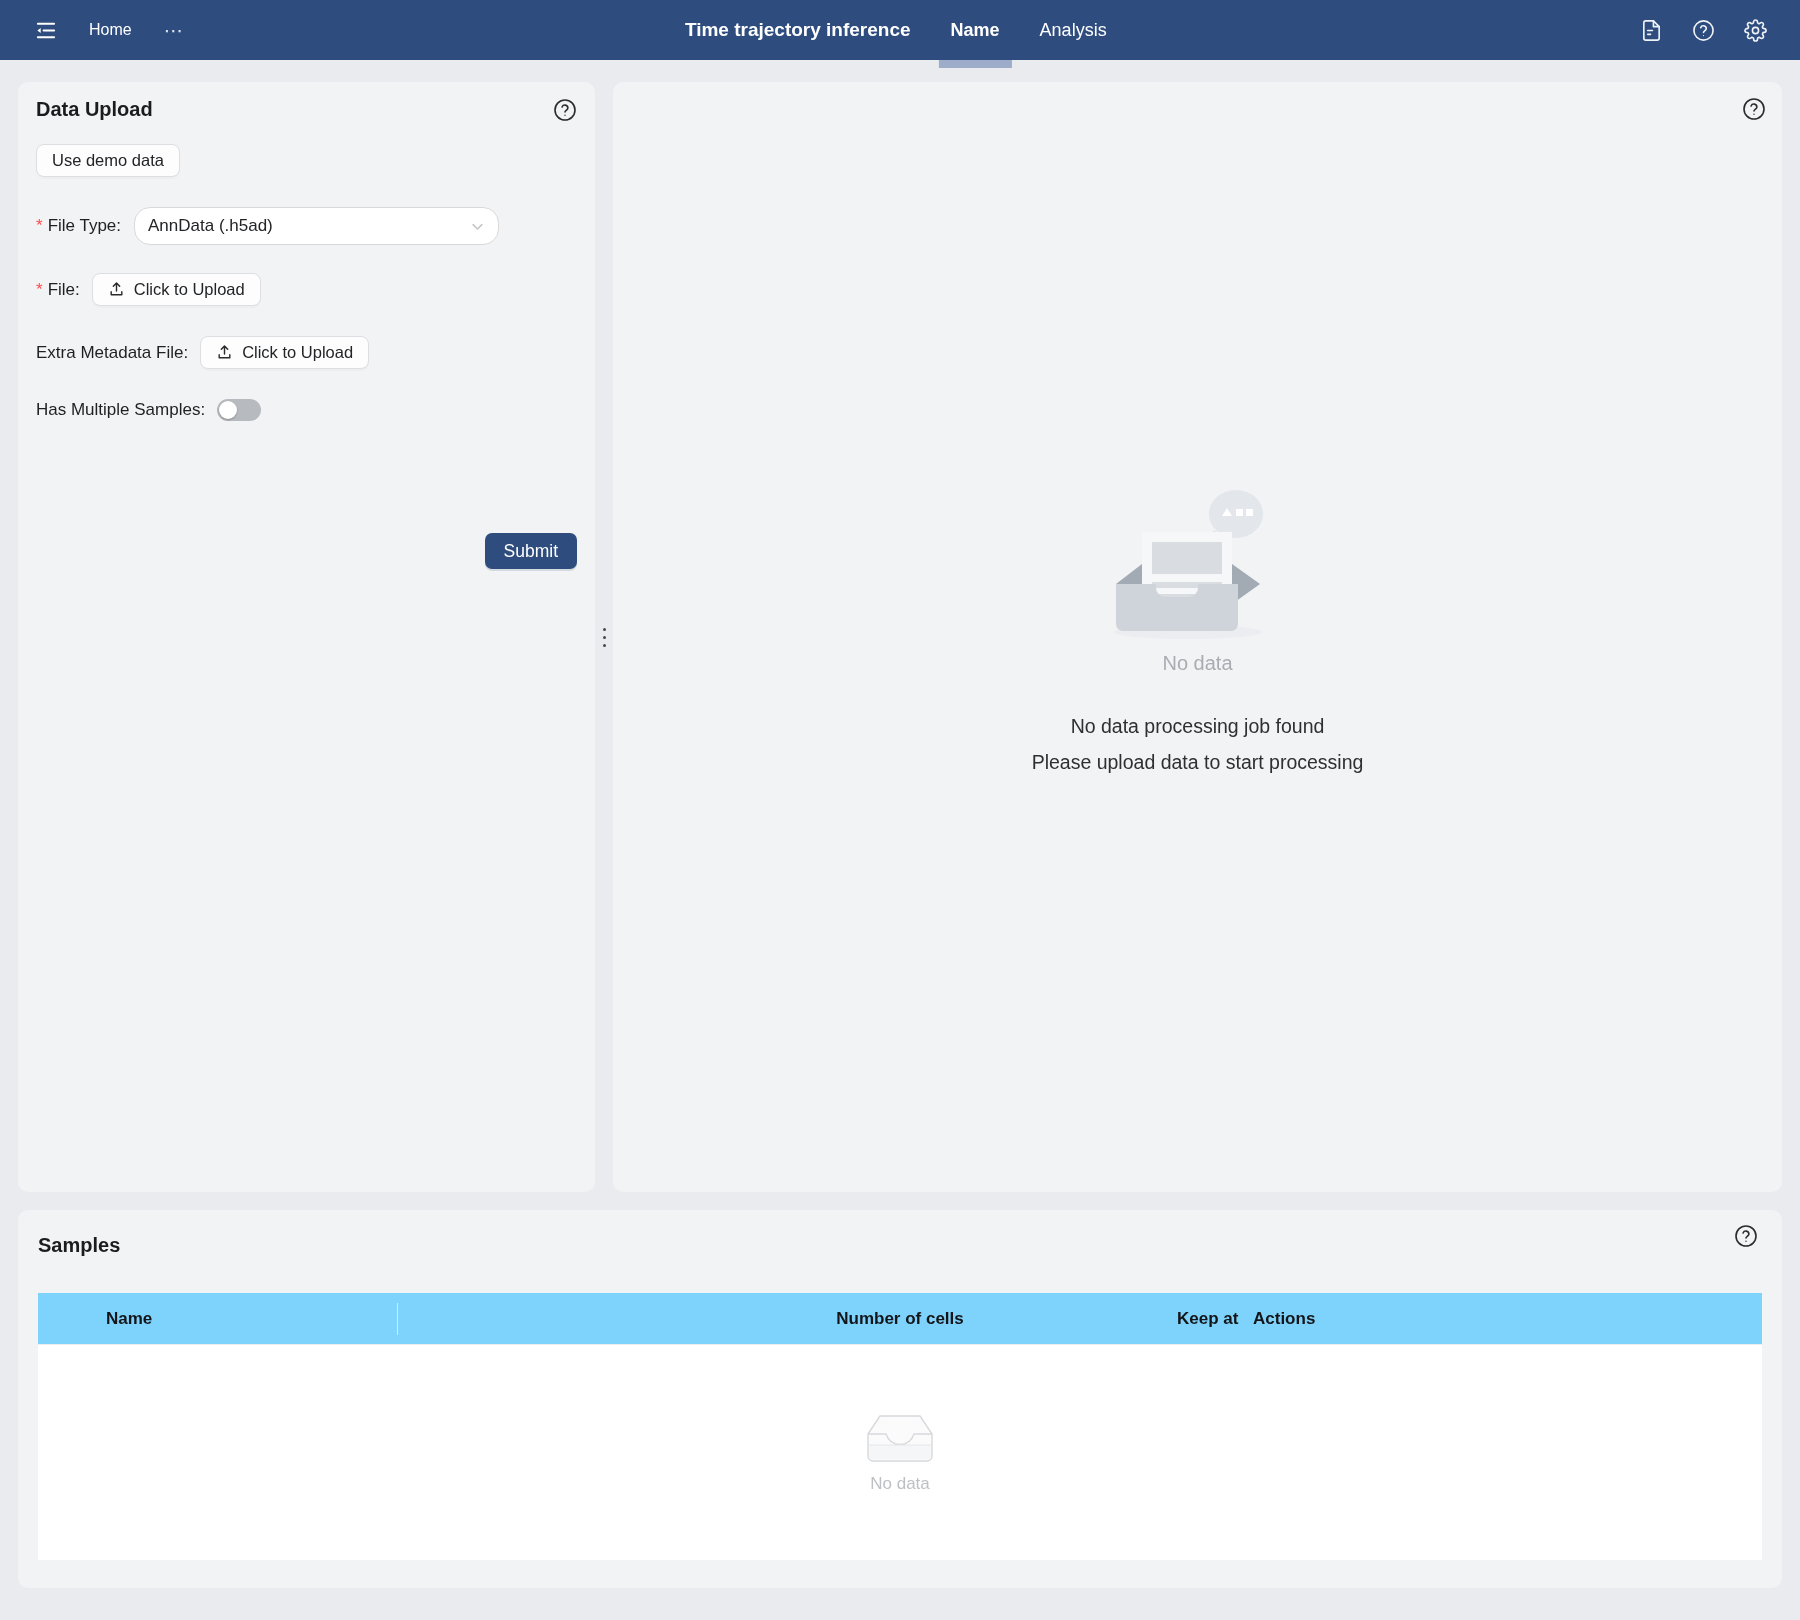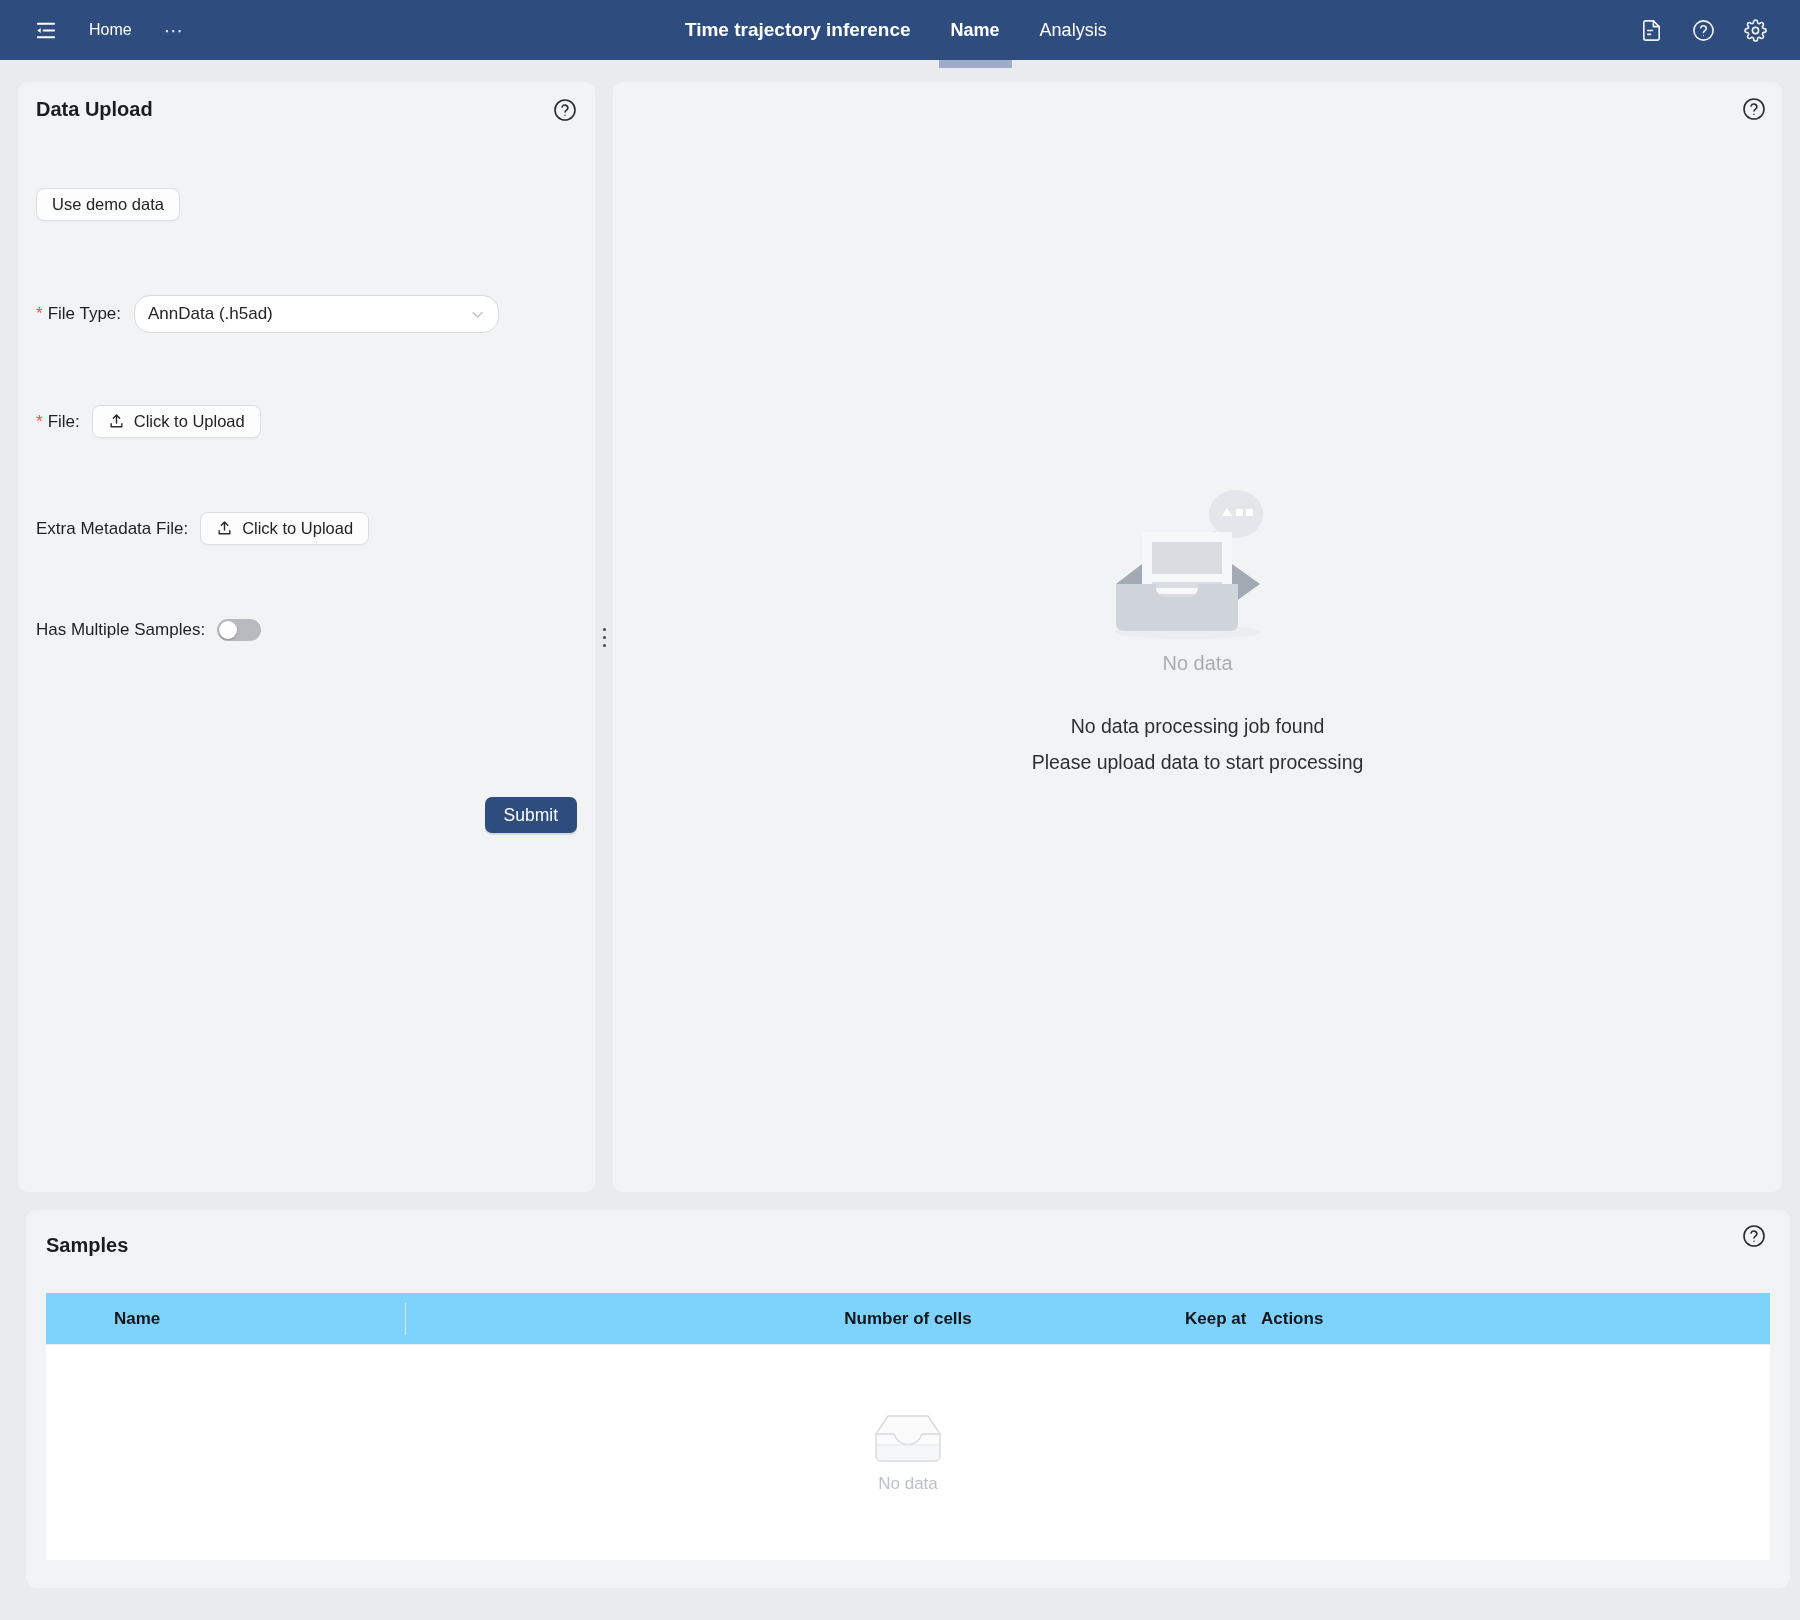--- a/index.html
+++ b/index.html
@@ -31,24 +31,24 @@
   }
   .nav-tab.active { font-weight:700; }
   .nav-tab.active::after {
     content:""; position:absolute; top:60px; left:-12px; right:-12px; height:8px;
     background:#9dadc9;
   }
   .nav-right { margin-left:auto; display:flex; align-items:center; gap:29px; padding-right:33px; }
   .nav-icon { width:23px; height:23px; display:block; cursor:pointer; }
 
   
-  .card { position:absolute; background:#f2f3f5; border-radius:10px;gap:44px; }
+  .card { position:absolute; background:#f2f3f5; border-radius:10px; }
   .card-upload  { left:18px;  top:82px;   width:577px;  height:1110px; padding:16px 18px; display:flex; flex-direction:column; }
   .card-jobs    { left:613px; top:82px;   width:1169px; height:1110px; }
-  .card-samples { left:26px;  top:1210px; width:1764px; height:378px;  padding:24px 20px 0; }
+  .card-samples { left:18px;  top:1210px; width:1764px; height:378px;  padding:24px 20px 0; }
 
   .help-icon { width:24px; height:24px; display:block; cursor:pointer; flex:none; }
 
   
   .upload-head { display:flex; justify-content:space-between; align-items:flex-start; }
   .panel-title { font-size:20px; font-weight:700; color:#1b1c1e; }
 
   .btn-plain {
     display:inline-flex; align-items:center; gap:9px; height:33px; padding:0 15px;
     background:#fdfdfe; border:1px solid #dcdee2; border-radius:8px;

